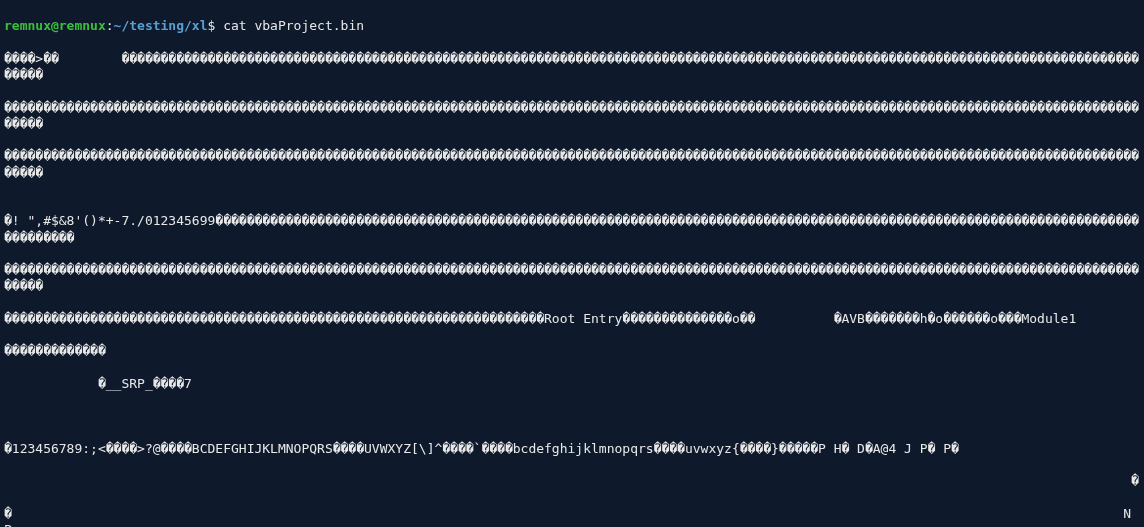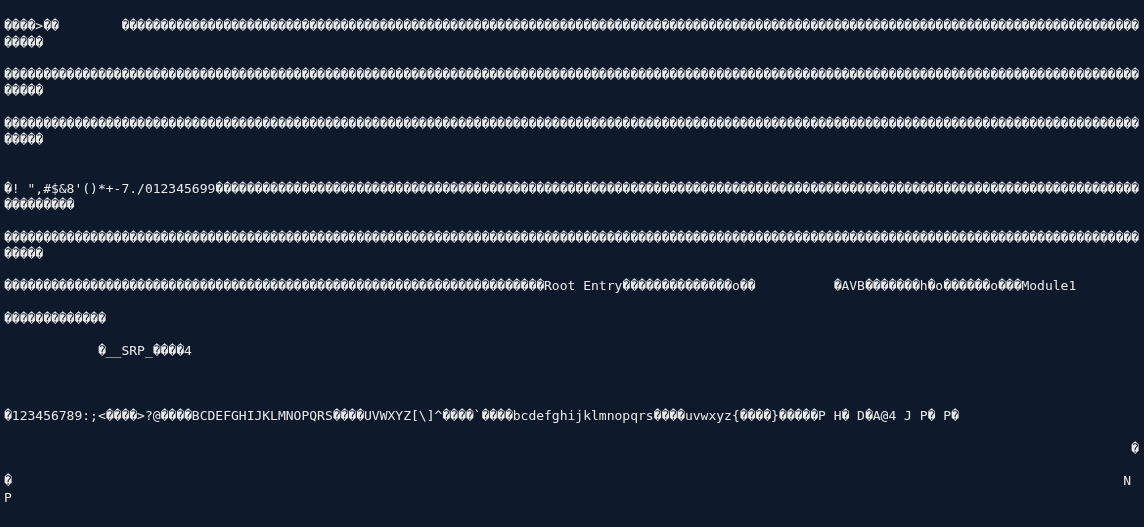--- a/index.html
+++ b/index.html
@@ -24,29 +24,30 @@
   .prompt-path { color: #5a9fd4; font-weight: bold; }
   .prompt-dollar { color: #e8e8e8; }
   .cmd { color: #e8e8e8; }
   .out { color: #e8e8e8; }
   .line { display: block; }
 </style>
 </head>
 <body>
 
 <div class="terminal">
+<span class="line"><span class="prompt-user">remnux@remnux</span><span class="prompt-colon">:</span><span class="prompt-path">~/testing/xl</span><span class="prompt-dollar">$</span> <span class="cmd">cat vbaProject.bin</span></span>
 <span class="line out">����&gt;��        ���������������������������������������������������������������������������������������������������������������������������������������</span>
 <span class="line out">������������������������������������������������������������������������������������������������������������������������������������������������������</span>
 <span class="line out">������������������������������������������������������������������������������������������������������������������������������������������������������</span>
 <span class="line out"></span>
 <span class="line out">�! ",#$&amp;8'()*+-7./012345699�������������������������������������������������������������������������������������������������������������������������������</span>
 <span class="line out">������������������������������������������������������������������������������������������������������������������������������������������������������</span>
 <span class="line out">���������������������������������������������������������������������Root Entry��������������o��          �AVB�������h�o������o���Module1</span>
 <span class="line out">�������������</span>
-<span class="line out">            �__SRP_����4</span>
+<span class="line out">            �__SRP_����7</span>
 <span class="line out"></span>
 <span class="line out"></span>
 <span class="line out">�123456789:;&lt;����&gt;?@����BCDEFGHIJKLMNOPQRS����UVWXYZ[\]^����`����bcdefghijklmnopqrs����uvwxyz{����}�����P H� D�A@4 J P� P�</span>
 <span class="line out">                                                                                                                                                �</span>
 <span class="line out">�                                                                                                                                              N P</span>
 
 
 
 
 

